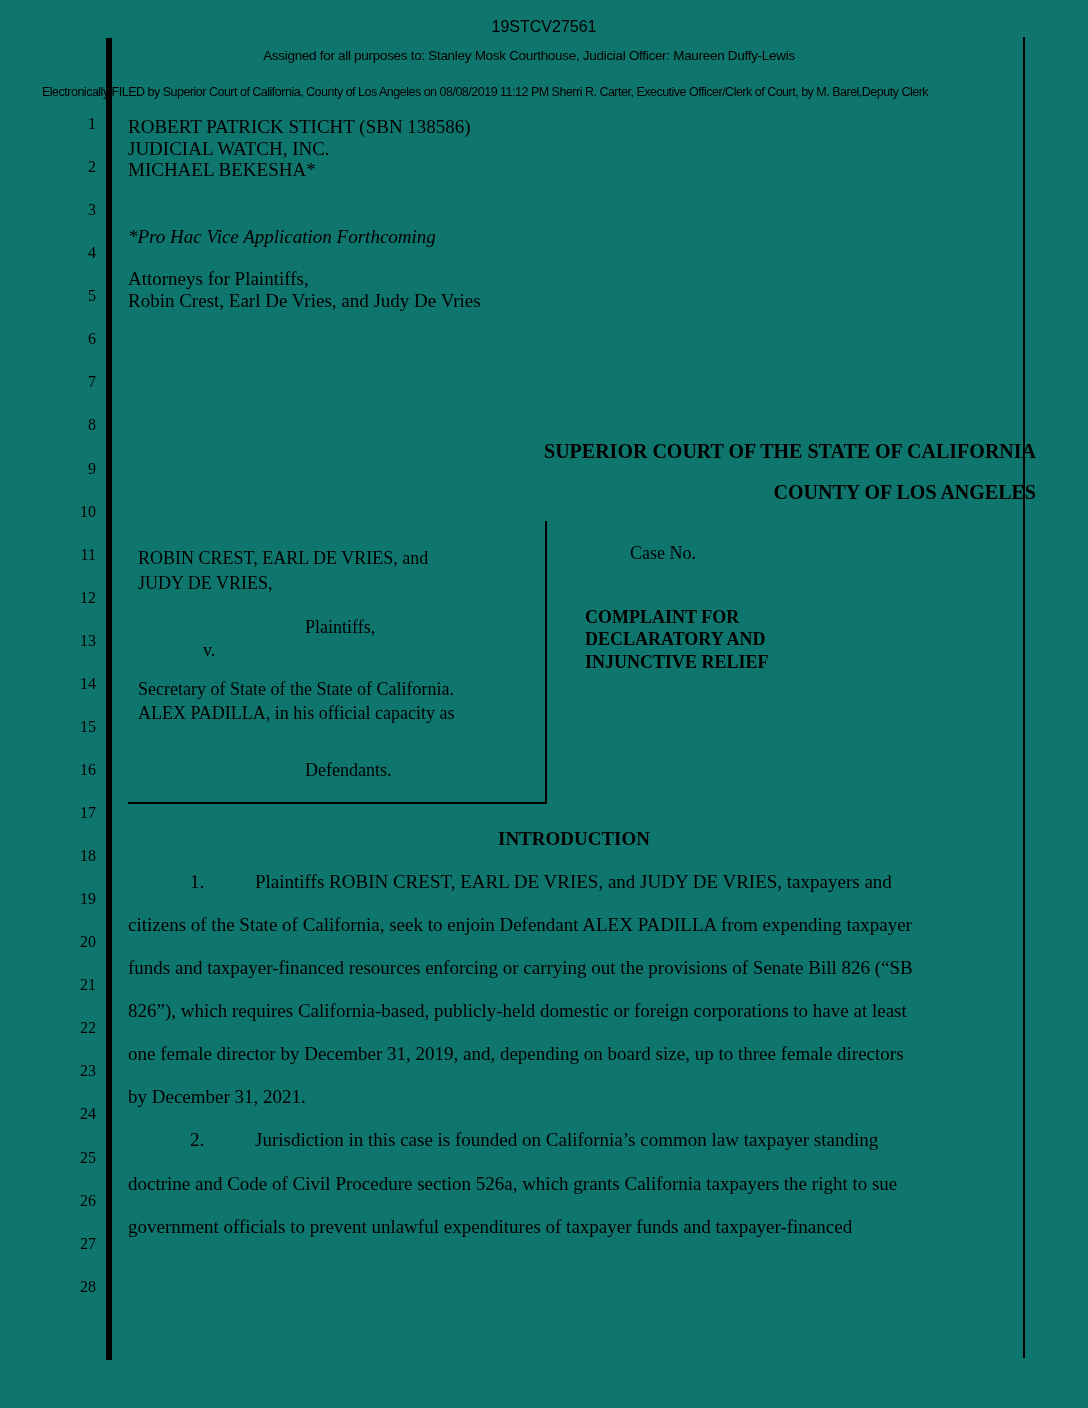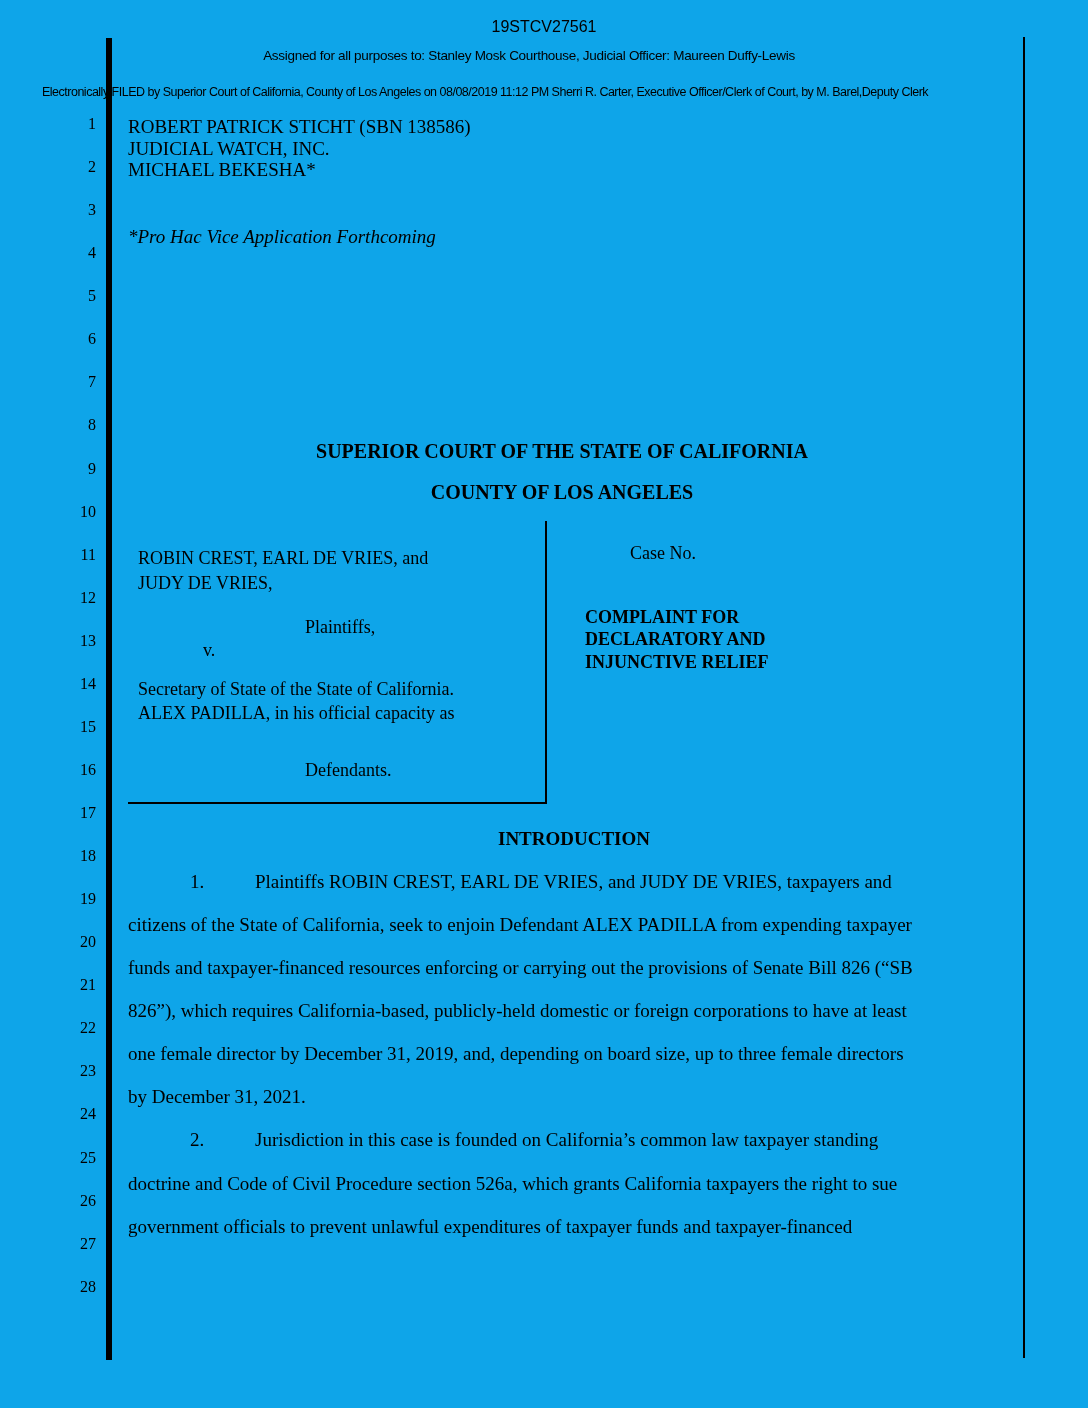--- a/index.html
+++ b/index.html
@@ -1,20 +1,20 @@
 <!DOCTYPE html>
 <html><head>
 <meta charset="utf-8">
 <style>
   html,body{margin:0;padding:0;background:#e8e8e8;}
   .page{
     position:relative;
     width:1088px;
     height:1408px;
-    background:#0ea5e9;
+    background:#0f766e;
     margin:0 auto;
     overflow:hidden;
     font-family:"Liberation Serif", serif;
     color:#000;
   }
   
   .rule{position:absolute;background:#000;z-index:5;}
   .rule-left{left:106px;top:38px;width:6px;height:1322px;}
   .rule-right{left:1023px;top:37px;width:2px;height:1321px;}
   .caption-divider{left:545px;top:521px;width:2px;height:283px;}
@@ -26,21 +26,21 @@
   .efiled{top:85px;left:42px;font-size:12.5px;letter-spacing:-0.5px;}
   
   .lncol{position:absolute;left:56px;top:114px;width:40px;z-index:2;}
   .ln{height:43.07px;text-align:right;font-size:16px;line-height:20px;}
   
   .atty{position:absolute;left:128px;font-size:19px;line-height:21.5px;white-space:nowrap;}
   .atty-names{top:116px;}
   .prohac{top:226px;font-style:italic;}
   .atty-for{top:268px;}
   
-  .court-title{position:absolute;left:116px;width:892px;text-align:center;font-weight:bold;font-size:20px;white-space:nowrap;}
+  .court-title{position:absolute;left:144px;width:892px;text-align:right;font-weight:bold;font-size:20px;white-space:nowrap;}
   .court-title-1{top:440px;}
   .court-title-2{top:481px;}
   
   .cap{position:absolute;font-size:18px;white-space:nowrap;}
   .cap-plaintiffs{left:138px;top:546px;line-height:25px;}
   .cap-plaintiffs-label{left:305px;top:617px;}
   .cap-v{left:203px;top:640px;}
   .cap-defendant{left:138px;top:678px;line-height:23.5px;}
   .cap-defendants-label{left:305px;top:760px;}
   .cap-caseno{left:585px;top:543px;margin-left:45px;}
@@ -93,20 +93,24 @@
       <div class="ln">27</div>
       <div class="ln">28</div>
     </div>
 
   <div class="atty atty-names">
       <div>ROBERT PATRICK STICHT (SBN 138586)</div>
       <div>JUDICIAL WATCH, INC.</div>
       <div>MICHAEL BEKESHA*</div>
     </div>
   <div class="atty prohac">*Pro Hac Vice Application Forthcoming</div>
+  <div class="atty atty-for">
+      <div>Attorneys for Plaintiffs,</div>
+      <div>Robin Crest, Earl De Vries, and Judy De Vries</div>
+    </div>
 
   <div class="court-title court-title-1">SUPERIOR COURT OF THE STATE OF CALIFORNIA</div>
   <div class="court-title court-title-2">COUNTY OF LOS ANGELES</div>
 
   <div class="rule caption-divider"></div>
   <div class="rule caption-bottom"></div>
 
   <div class="cap cap-plaintiffs">
       <div>ROBIN CREST, EARL DE VRIES, and</div>
       <div>JUDY DE VRIES,</div>

